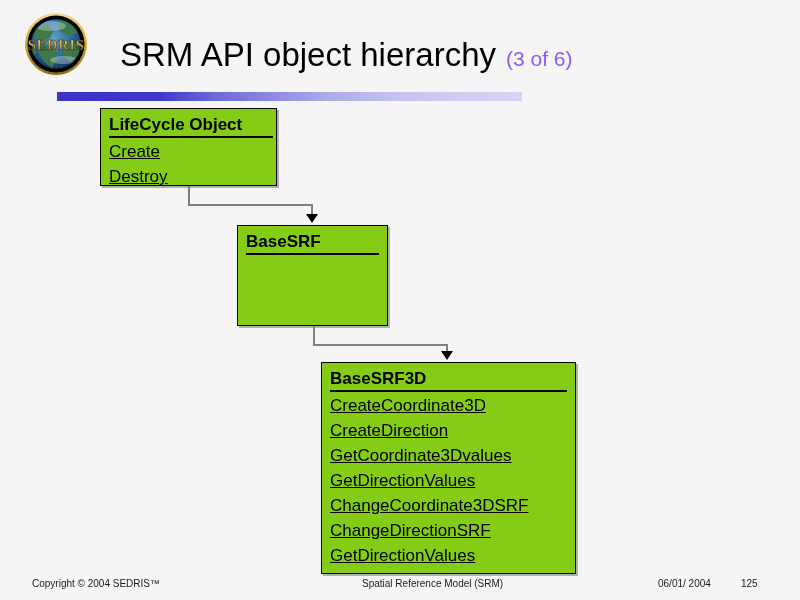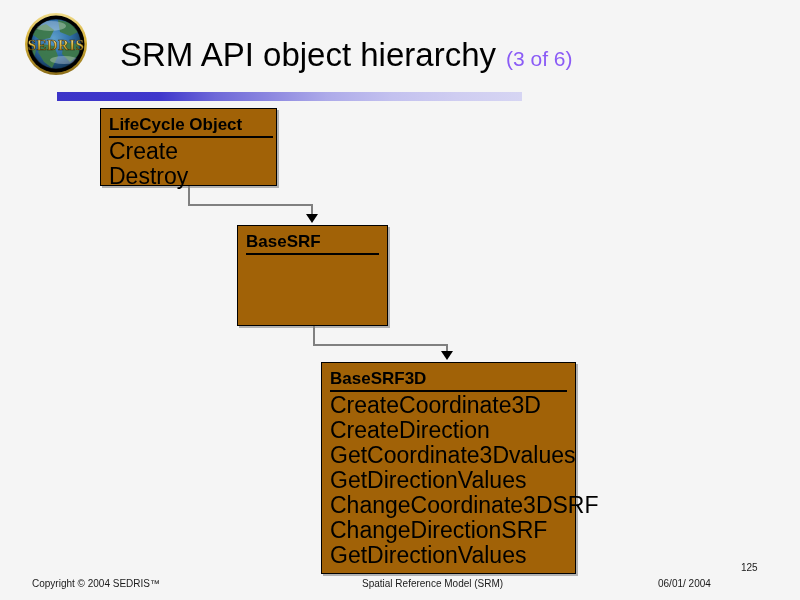--- a/index.html
+++ b/index.html
@@ -69,45 +69,46 @@
        #8d88e0 46%,
        #adaae9 58%,
        #c3c1ef 72%,
        #cfcdf1 86%,
        #d6d5f3 100%);
   }
 
   
   .uml-box {
     position: absolute;
-    background: #a16207;
+    background: #84cc16;
     border: 1px solid #000000;
     box-shadow: 2px 2px 0 0 rgba(120,120,120,0.55);
     box-sizing: border-box;
   }
   .uml-title {
     font-weight: bold;
     font-size: 17px;
     color: #000000;
     line-height: 21px;
     border-bottom: 2px solid #000000;
     display: inline-block;
     padding: 0 0 1px 0;
   }
   .uml-title-wrap {
     padding: 5px 8px 0 8px;
   }
   .uml-members {
     padding: 1px 8px 6px 8px;
   }
   .uml-member {
-    font-size: 23px;
+    font-size: 17px;
     color: #000000;
     line-height: 25px;
     white-space: nowrap;
+    text-decoration: underline;
   }
 
   #box-lifecycle { left: 100px; top: 108px; width: 177px; height: 78px; }
   #box-lifecycle .uml-title { min-width: 164px; }
 
   #box-basesrf { left: 237px; top: 225px; width: 151px; height: 101px; }
   #box-basesrf .uml-title { min-width: 133px; }
 
   #box-basesrf3d { left: 321px; top: 362px; width: 255px; height: 212px; }
   #box-basesrf3d .uml-title { min-width: 237px; }
@@ -141,21 +142,21 @@
   .footer-text {
     position: absolute;
     font-size: 10px;
     font-weight: normal;
     color: #1a1a1a;
     white-space: nowrap;
   }
   #footer-copyright { left: 32px; top: 578px; }
   #footer-center    { left: 362px; top: 578px; }
   #footer-date      { left: 658px; top: 578px; }
-  #footer-page      { left: 741px; top: 562px; }
+  #footer-page      { left: 741px; top: 578px; }
 </style>
 </head>
 <body>
 
 <div id="slide">
 
   <div id="logo">
     <svg width="72" height="68" viewBox="0 0 72 68" xmlns="http://www.w3.org/2000/svg">
       <defs>
         <radialGradient id="globeGrad" cx="45%" cy="38%" r="62%">

